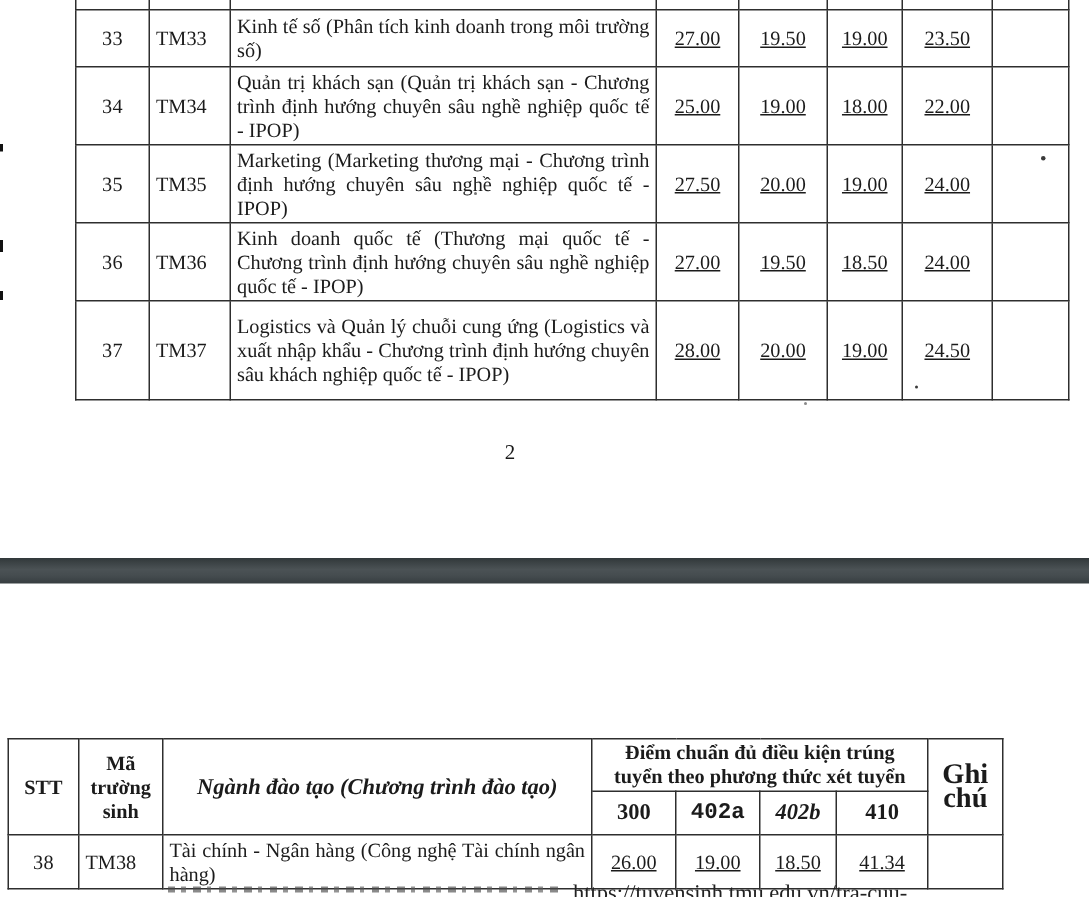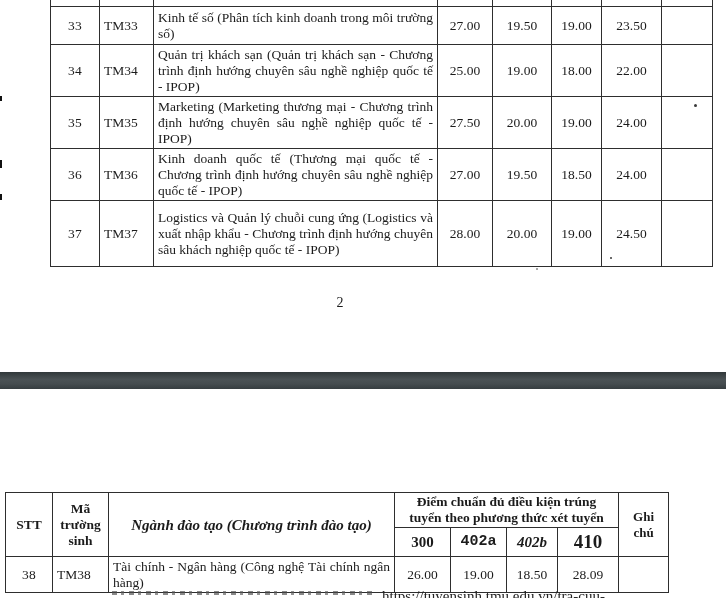--- a/index.html
+++ b/index.html
@@ -20,21 +20,21 @@
     border:1px solid #2e2e2e;
     padding:1px 4px;
     font-size:13.5px;
     line-height:16px;
     vertical-align:middle;
     overflow:hidden;
   }
   td.num{text-align:center;font-size:14px;letter-spacing:.2px;}
   td.code{text-align:left;font-size:14px;}
   td.nganh{text-align:justify;padding:1px 5px;}
-  td.score{text-align:center;font-size:14px;}
+  td.score{text-align:center;font-size:14px;text-decoration:underline;}
   td.hd{font-weight:bold;text-align:center;font-size:13.5px;line-height:15px;padding:1px 2px;}
   
   tr.partial td{border-top:none;height:6px;padding:0;}
   
   #top-table{left:14px;top:0;width:662px;margin-left:36px;}
   
   #bottom-table{left:5px;top:492px;width:663px;}
   
   .page-number{
     position:absolute;left:330px;top:295px;width:20px;
@@ -158,36 +158,36 @@
       <col style="width:51px">
     <col style="width:61px">
       <col style="width:50px">
   </colgroup>
   <tbody>
       <tr style="height:29px">
     <td class="hd" rowspan="2">STT</td>
     <td class="hd" rowspan="2">Mã trường sinh</td>
     <td class="hd" rowspan="2" style="font-size:15px;font-style:italic;">Ngành đào tạo (Chương trình đào tạo)</td>
     <td class="hd" colspan="4">Điểm chuẩn đủ điều kiện trúng tuyển theo phương thức xét tuyển</td>
-    <td class="hd" rowspan="2" style="font-size:13px;">Ghi chú</td>
+    <td class="hd" rowspan="2" style="font-size:19px;">Ghi chú</td>
   </tr>
   <tr style="height:29px">
     <td class="hd" style="font-size:15px;">300</td>
     <td class="hd" style="font-size:15px;font-family:Liberation Mono, monospace;">402a</td>
     <td class="hd" style="font-size:15px;font-style:italic;">402b</td>
-    <td class="hd" style="font-size:19px;margin-top:16px;">410</td>
+    <td class="hd" style="font-size:15px;margin-top:16px;">410</td>
   </tr>
   <tr style="height:36px">
     <td class="num">38</td>
     <td class="code">TM38</td>
     <td class="nganh">Tài chính - Ngân hàng (Công nghệ Tài chính ngân hàng)</td>
     <td class="score">26.00</td>
     <td class="score">19.00</td>
     <td class="score">18.50</td>
-    <td class="score">28.09</td>
+    <td class="score">41.34</td>
     <td class="score"></td>
   </tr>
 </tbody>
   </table>
 
 <div class="footnote-illegible"></div>
 <div class="footnote-url">https://tuyensinh.tmu.edu.vn/tra-cuu-</div>
 
 <div class="dot dot-a"></div>
 <div class="dot dot-b"></div>

